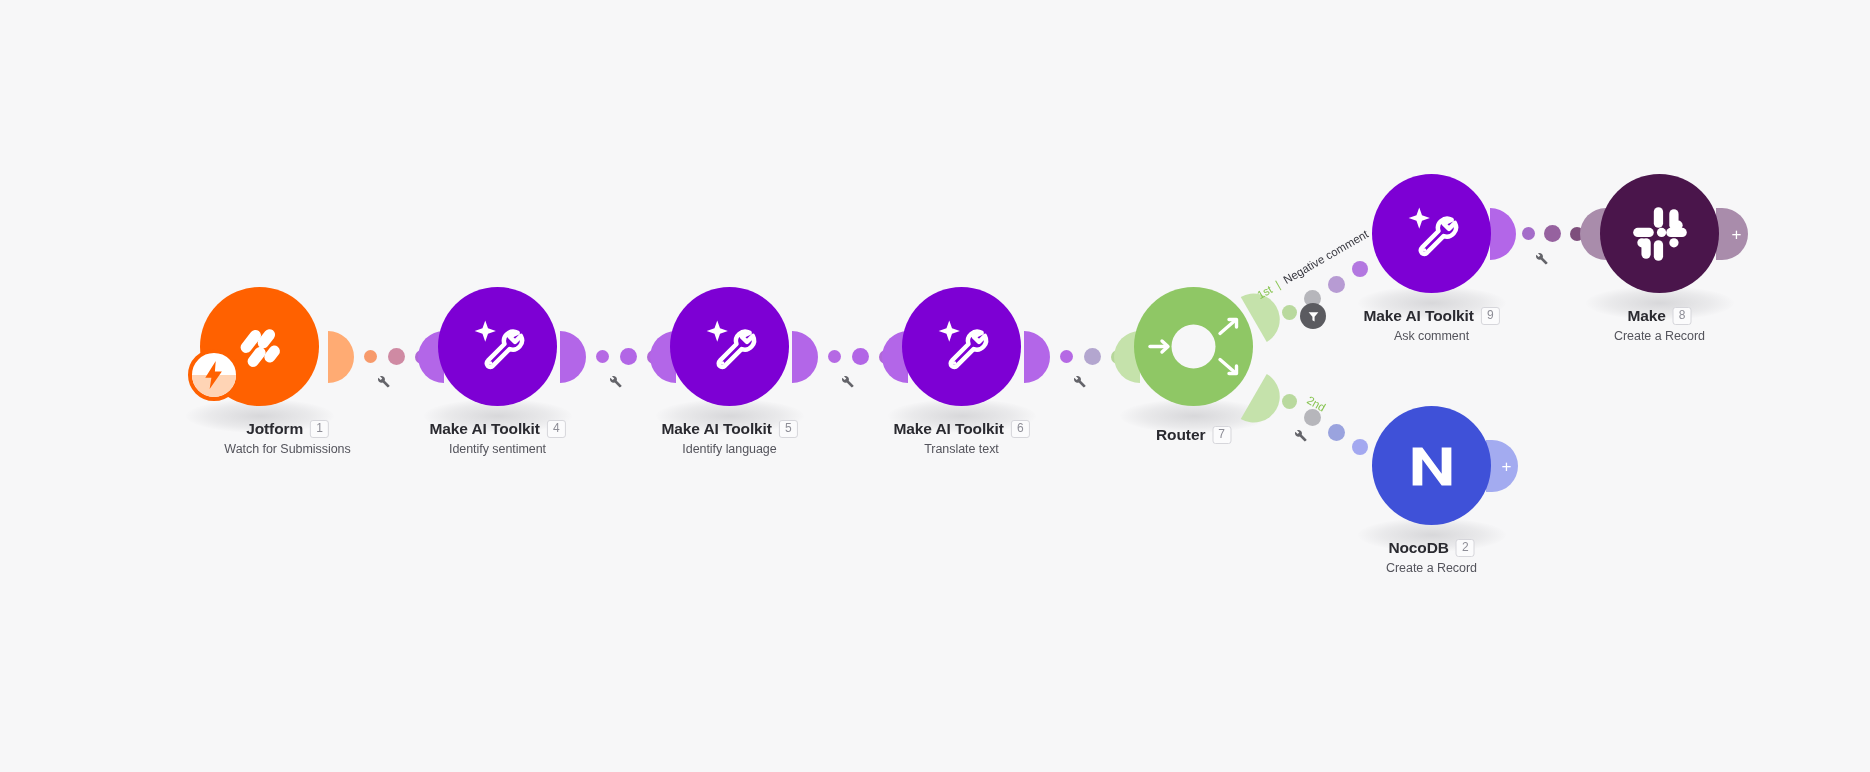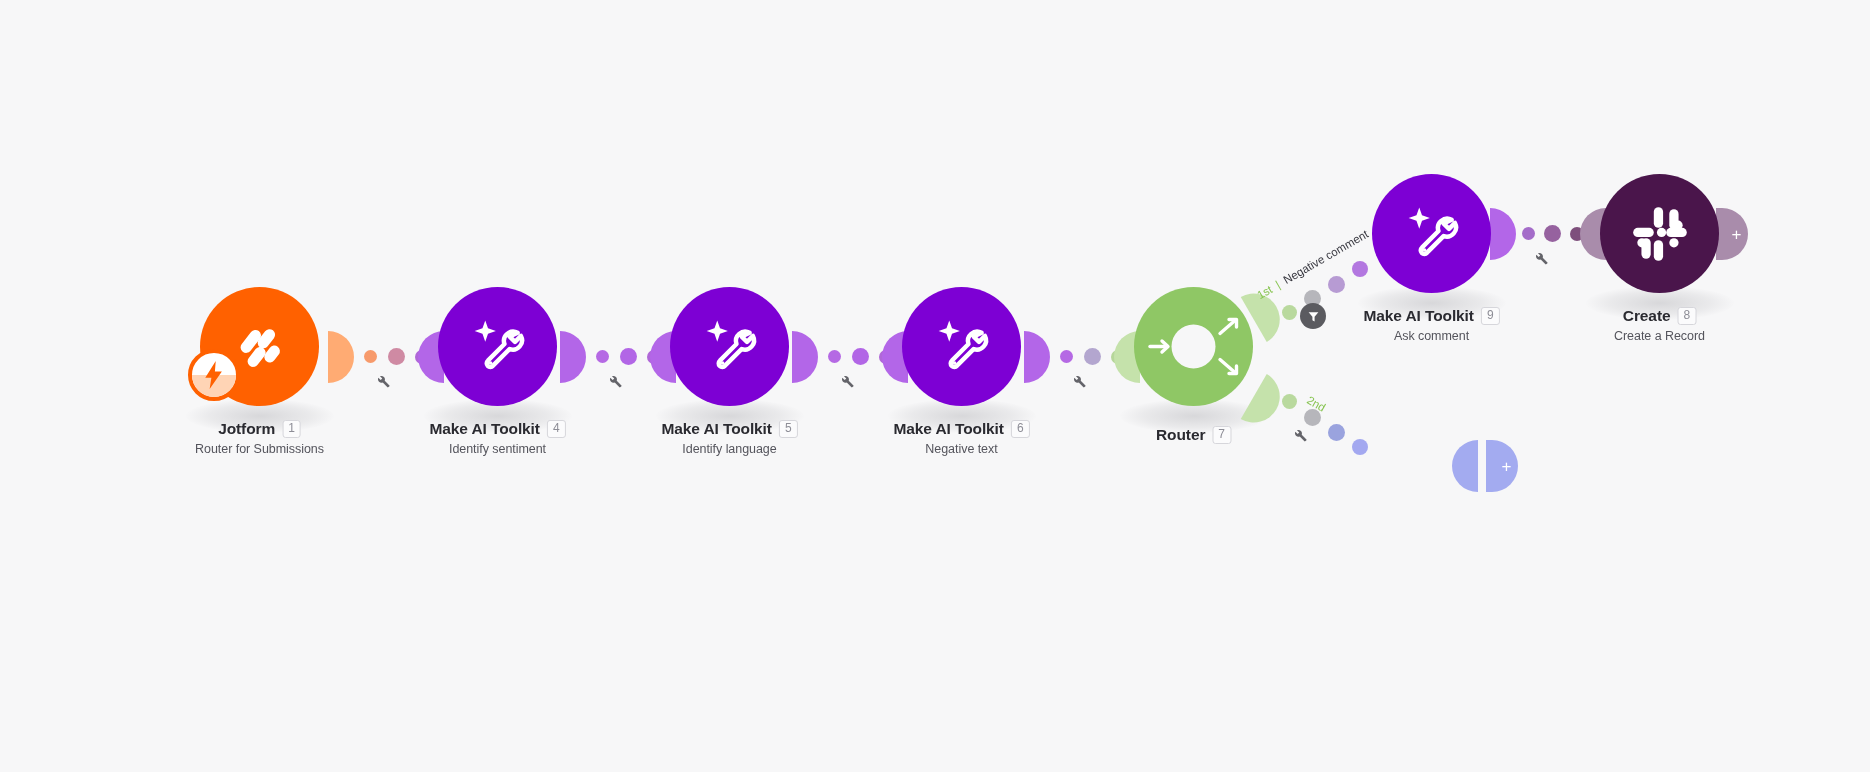--- a/index.html
+++ b/index.html
@@ -214,26 +214,26 @@
           <rect x="39" y="30" width="11.5" height="19" rx="5.75" transform="rotate(38 45 39)"></rect>
         </g>
       </svg>
     </div>
     <div class="bolt-badge" style="left:-12px;top:62px;width:52px;height:52px;">
       <div class="half"></div>
       <svg width="22" height="28" viewBox="0 0 24 32">
         <path fill="#ff6100" d="M14 0L2 19h7l-2 13L21 12h-8z"></path>
       </svg>
     </div>
-    <div class="node-labels" style="top:133px;">
+    <div class="node-labels" style="top:133px;margin-left:28px;">
       <div class="node-title-row">
         <span class="node-title">Jotform</span>
         <span class="node-num">1</span>
       </div>
-      <div class="node-sub">Router for Submissions</div>
+      <div class="node-sub">Watch for Submissions</div>
     </div>
   </div>
 
   <div class="node" style="left:438px;top:287px;">
     <div class="node-shadow" style="top:112px;width:148px;height:34px;"></div>
     <div class="node-circle" style="width:119px;height:119px;background:#7d00d4;">
       <svg width="68" height="68" viewBox="0 0 64 64">
         <path fill="#ffffff" d="M20 7l2.6 7.4L30 17l-7.4 2.6L20 27l-2.6-7.4L10 17l7.4-2.6z"></path>
         <path fill="none" stroke="#ffffff" stroke-width="4.2" stroke-linecap="round" stroke-linejoin="round" d="M50.5 18.5a8.8 8.8 0 0 0-12.4 10.7L22.5 44.8a3.4 3.4 0 1 0 4.8 4.8l15.6-15.6a8.8 8.8 0 0 0 10.7-12.4l-5.6 5.6-5-5z"></path>
         <circle cx="25" cy="47" r="1.7" fill="#ffffff"></circle>
@@ -273,21 +273,21 @@
         <path fill="#ffffff" d="M20 7l2.6 7.4L30 17l-7.4 2.6L20 27l-2.6-7.4L10 17l7.4-2.6z"></path>
         <path fill="none" stroke="#ffffff" stroke-width="4.2" stroke-linecap="round" stroke-linejoin="round" d="M50.5 18.5a8.8 8.8 0 0 0-12.4 10.7L22.5 44.8a3.4 3.4 0 1 0 4.8 4.8l15.6-15.6a8.8 8.8 0 0 0 10.7-12.4l-5.6 5.6-5-5z"></path>
         <circle cx="25" cy="47" r="1.7" fill="#ffffff"></circle>
       </svg>
     </div>
     <div class="node-labels" style="top:133px;">
       <div class="node-title-row">
         <span class="node-title">Make AI Toolkit</span>
         <span class="node-num">6</span>
       </div>
-      <div class="node-sub">Negative text</div>
+      <div class="node-sub">Translate text</div>
     </div>
   </div>
 
   <div class="node" style="left:1134px;top:287px;">
     <div class="node-shadow" style="top:112px;width:148px;height:34px;"></div>
     <div class="node-circle" style="width:119px;height:119px;background:#8fc765;">
       <svg width="119" height="119" viewBox="0 0 119 119">
         <circle cx="59.5" cy="59.5" r="22" fill="#f7f7f8"></circle>
         <g fill="none" stroke="#ffffff" stroke-width="3.4" stroke-linecap="round" stroke-linejoin="round">
           <path d="M16 59.5h17"></path>
@@ -339,21 +339,36 @@
           <rect x="10" y="36" width="9" height="9" rx="4.5"></rect>
           <rect x="14" y="36" width="9" height="20" rx="4.5"></rect>
           <rect x="41" y="8" width="9" height="20" rx="4.5"></rect>
           <rect x="41" y="36" width="9" height="9" rx="4.5"></rect>
           <rect x="45" y="19" width="9" height="9" rx="4.5"></rect>
         </g>
       </svg>
     </div>
     <div class="node-labels" style="top:133px;">
       <div class="node-title-row">
-        <span class="node-title">Create</span>
+        <span class="node-title">Make</span>
         <span class="node-num">8</span>
       </div>
       <div class="node-sub">Create a Record</div>
     </div>
   </div>
 
+  <div class="node" style="left:1372px;top:406px;">
+    <div class="node-shadow" style="top:112px;width:148px;height:34px;"></div>
+    <div class="node-circle" style="width:119px;height:119px;background:#3f51d8;">
+      <svg width="62" height="62" viewBox="0 0 64 64">
+        <path fill="#ffffff" d="M12 52V13h10l20 27V13h10v39H42L22 25v27z"></path>
+      </svg>
+    </div>
+    <div class="node-labels" style="top:133px;">
+      <div class="node-title-row">
+        <span class="node-title">NocoDB</span>
+        <span class="node-num">2</span>
+      </div>
+      <div class="node-sub">Create a Record</div>
+    </div>
+  </div>
 
 </div>
 
 </body></html>

